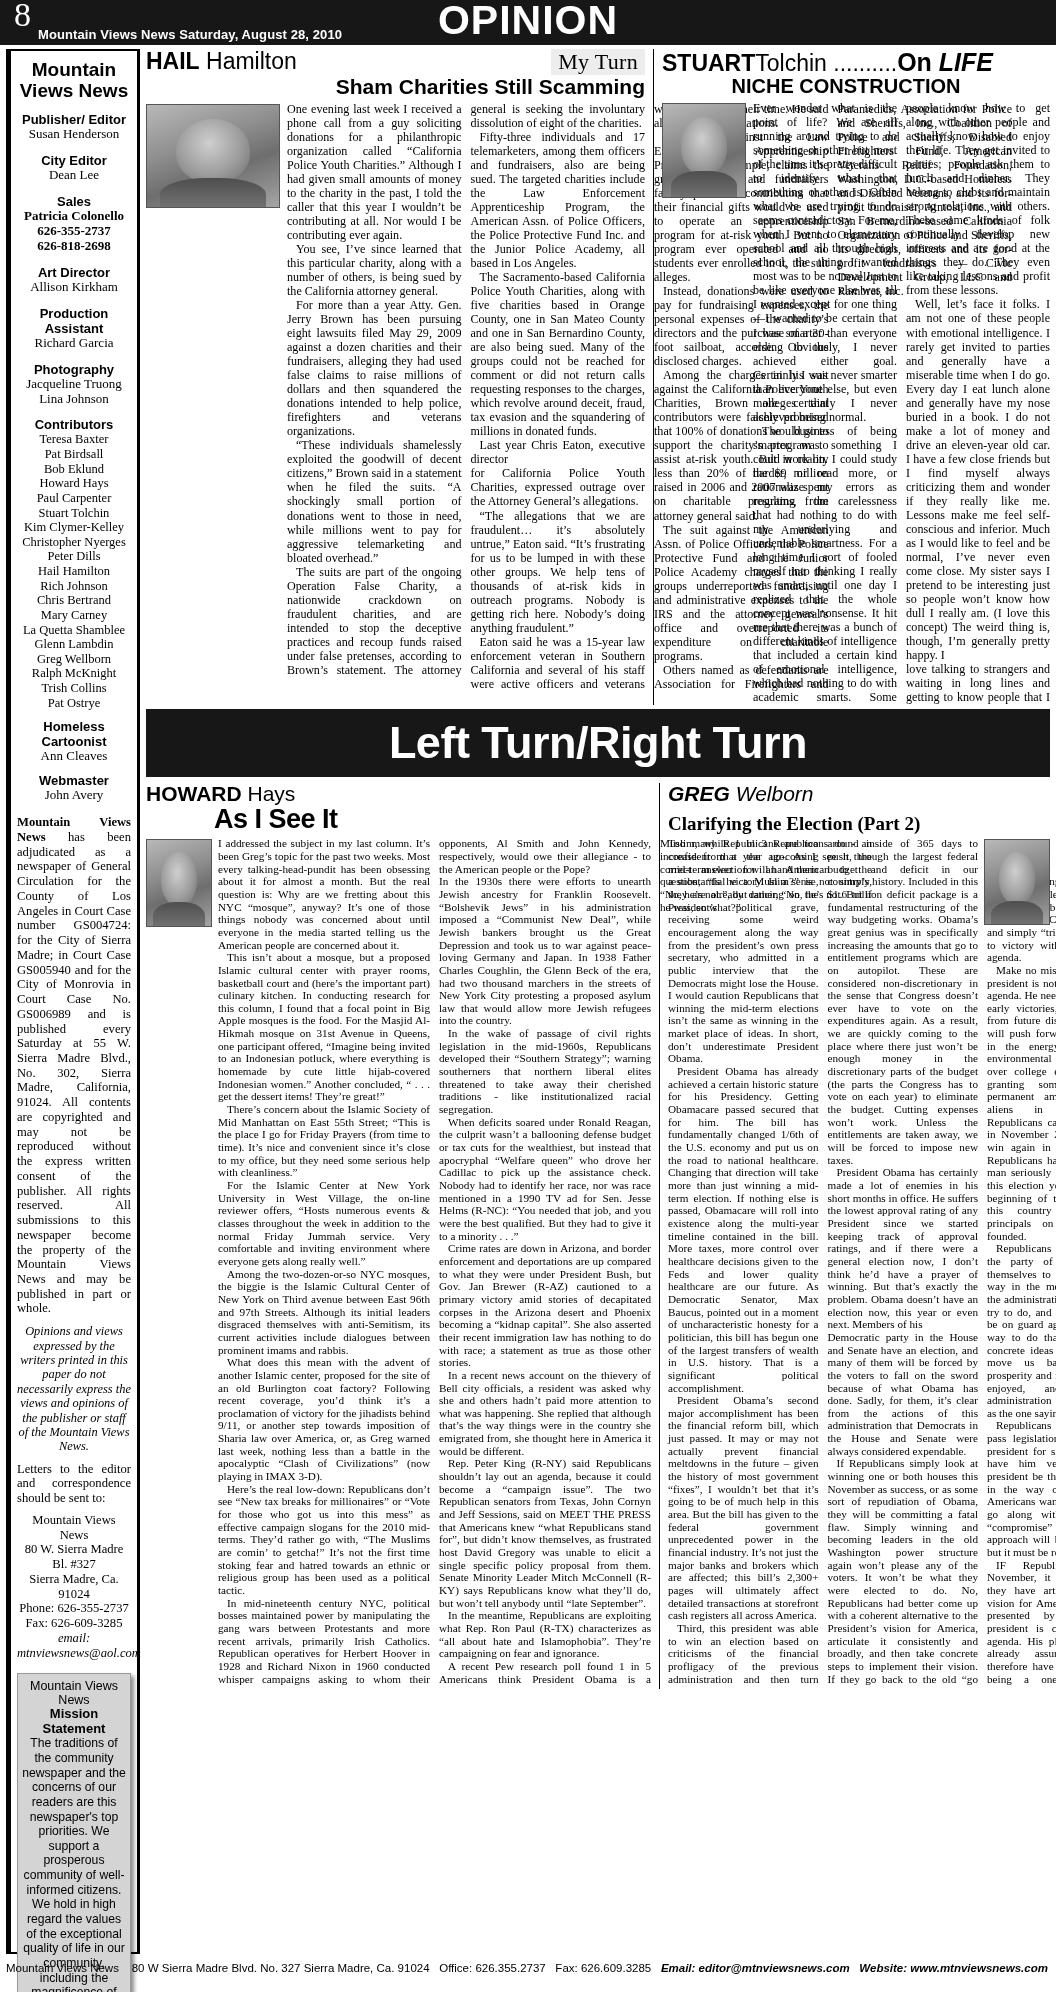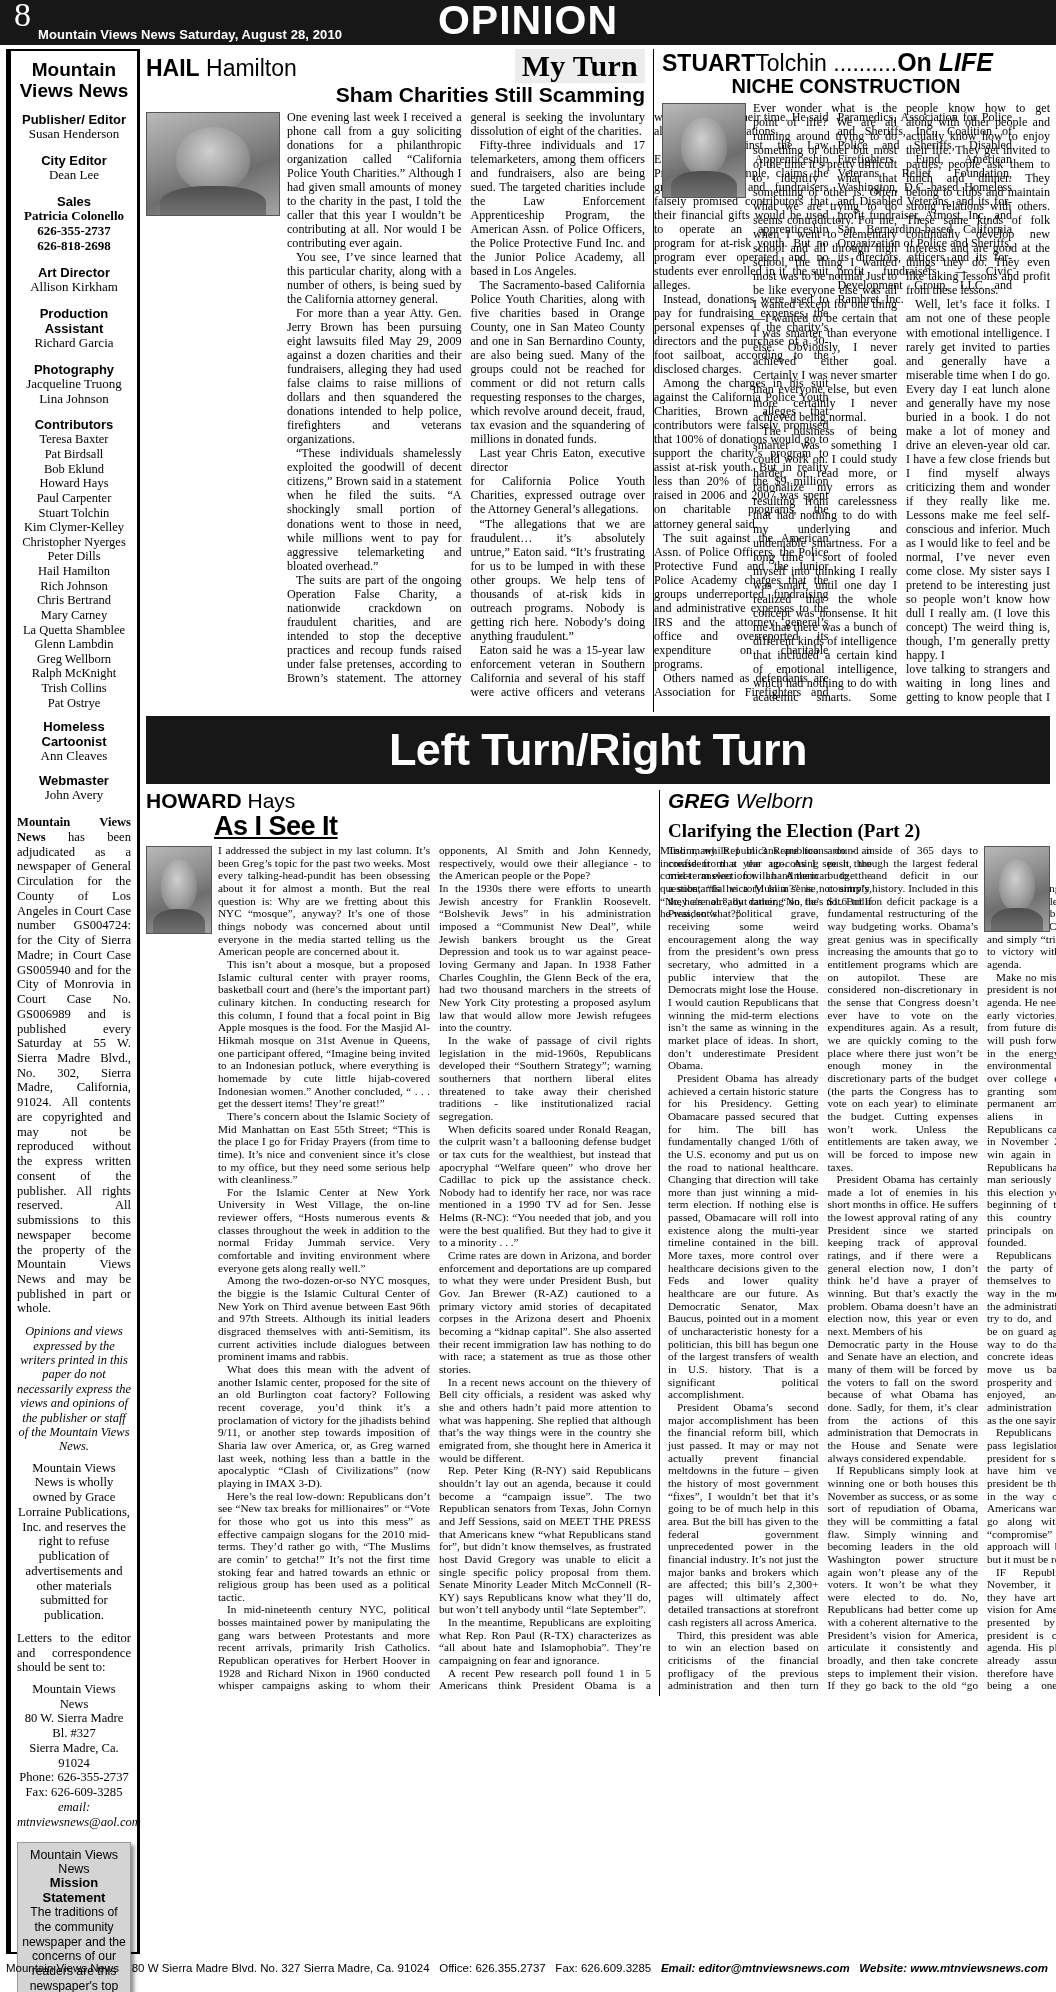--- a/index.html
+++ b/index.html
@@ -108,21 +108,21 @@
   .panel-right { width:396px; padding-left:8px; }
 
   .byline {
     font-family:"Liberation Sans", sans-serif;
     font-size:23px; line-height:1.05; white-space:nowrap;
   }
   .byline .b { font-weight:bold; }
   .byline .n { font-weight:400; }
   .myturn {
     font-family:"Liberation Serif", serif;
-    font-weight:bold; font-size:30px; letter-spacing:0.3px;
+    font-weight:normal; font-size:22px; letter-spacing:0.3px;
   }
   .headline {
     font-family:"Liberation Sans", sans-serif;
     font-weight:bold; font-size:21px; line-height:1.05; text-align:right;
   }
   .headline2 {
     font-family:"Liberation Sans", sans-serif;
     font-weight:bold; font-size:20px; line-height:1.05; text-align:center;
   }
 
@@ -225,21 +225,20 @@
 
   <div class="sb-h tight">Homeless Cartoonist</div>
   <div class="sb-n">Ann Cleaves</div>
   <div class="sb-h tight">Webmaster</div>
   <div class="sb-n">John Avery</div>
 
   <div class="sb-legal" id="legal"><b>Mountain Views News</b> has been adjudicated as a newspaper of General Circulation for the County of Los Angeles in Court Case number GS004724: for the City of Sierra Madre; in Court Case GS005940 and for the City of Monrovia in Court Case No. GS006989 and is published every Saturday at 55 W. Sierra Madre Blvd., No. 302, Sierra Madre, California, 91024.  All contents are copyrighted and may not be reproduced without the express written consent of the publisher.  All rights reserved. All submissions to this newspaper become the property of the Mountain Views News and may be published in part or whole.</div>
 
   <div class="sb-italic">Opinions and views expressed by the writers printed in this paper do not necessarily express the views and opinions of the publisher or staff of the Mountain Views News.</div>
 
-  <div class="sb-owned">Mountain Views News is wholly owned by Grace Lorraine Publications, Inc. and reserves the right to refuse publication of advertisements and other materials submitted for publication.</div>
 
   <div class="sb-letters">Letters to the editor and correspondence should be sent to:</div>
 
   <div class="sb-addr" id="addr">Mountain Views News<br>80 W. Sierra Madre Bl. #327<br>Sierra Madre, Ca.  91024<br>Phone: 626-355-2737<br>Fax: 626-609-3285<br><span class="em">email:</span><br><span class="em">mtnviewsnews@aol.com</span></div>
 
   <div class="mission">
     <div class="mission-t" id="mtitle">Mountain Views<br>News<br><b>Mission Statement</b></div>
     <div class="mission-b">The traditions of the community newspaper and the concerns of our readers are this newspaper's top priorities.  We support a prosperous community of well-informed citizens. We hold in high regard the values of the exceptional quality of life in our community, including the magnificence of our natural resources.  Integrity will be our guide.</div>
   </div>
 </div>
@@ -311,21 +310,21 @@
     <span>Left Turn/Right Turn</span>
   </div>
 
   <div class="botrow">
 
     <div class="bot-left">
       <div class="byline" style="font-size:21px;">
         <span class="b">HOWARD</span>
         <span class="n">Hays</span>
       </div>
-      <div class="asisee" style="margin-left:68px;margin-top:-1px;text-decoration:underline;">As I See It</div>
+      <div class="asisee" style="margin-left:68px;margin-top:-1px;">As I See It</div>
 
       <div style="margin-top:2px;">
         <div class="photo" style="width:66px;height:88px;float:left;margin:2px 6px 2px 0;"></div>
         <div class="cols2 bodytxt-sm" style="height:852px;">
           <p>
               <span style="display: block; text-indent: 0px;">I addressed the subject in my last column. It’s been Greg’s topic for the past two weeks.  Most every talking-head-pundit has been obsessing about it for almost a month.  But the real question is:  Why are we fretting about this NYC “mosque”, anyway?  It’s one of those things nobody was concerned about until everyone in the media started telling us the American people are concerned about it.</span>
               <span style="display: block; text-indent: 9px;">This isn’t about a mosque, but a proposed Islamic cultural center with prayer rooms, basketball court and (here’s the important part) culinary kitchen.  In conducting research for this column, I found that a focal point in Big Apple mosques is the food.  For the Masjid Al-Hikmah mosque on 31st Avenue in Queens, one participant offered, “Imagine being invited to an Indonesian potluck, where everything is homemade by cute little hijab-covered Indonesian women.” Another concluded, “ . . . get the dessert items!  They’re great!”</span>
               <span style="display: block; text-indent: 9px;">There’s concern about the Islamic Society of Mid Manhattan on East 55th Street; “This is the place I go for Friday Prayers (from time to time). It’s nice and convenient since it’s close to my office, but they need some serious help with cleanliness.”</span>
               <span style="display: block; text-indent: 9px;">For the Islamic Center at New York University in West Village, the on-line reviewer offers, “Hosts numerous events &amp; classes throughout the week in addition to the normal Friday Jummah service. Very comfortable and inviting environment where everyone gets along really well.”</span>
               <span style="display: block; text-indent: 9px;">Among the two-dozen-or-so NYC mosques, the biggie is the Islamic Cultural Center of New York on Third avenue between East 96th and 97th Streets. Although its initial leaders disgraced themselves with anti-Semitism, its current activities include dialogues between prominent imams and rabbis.</span>

